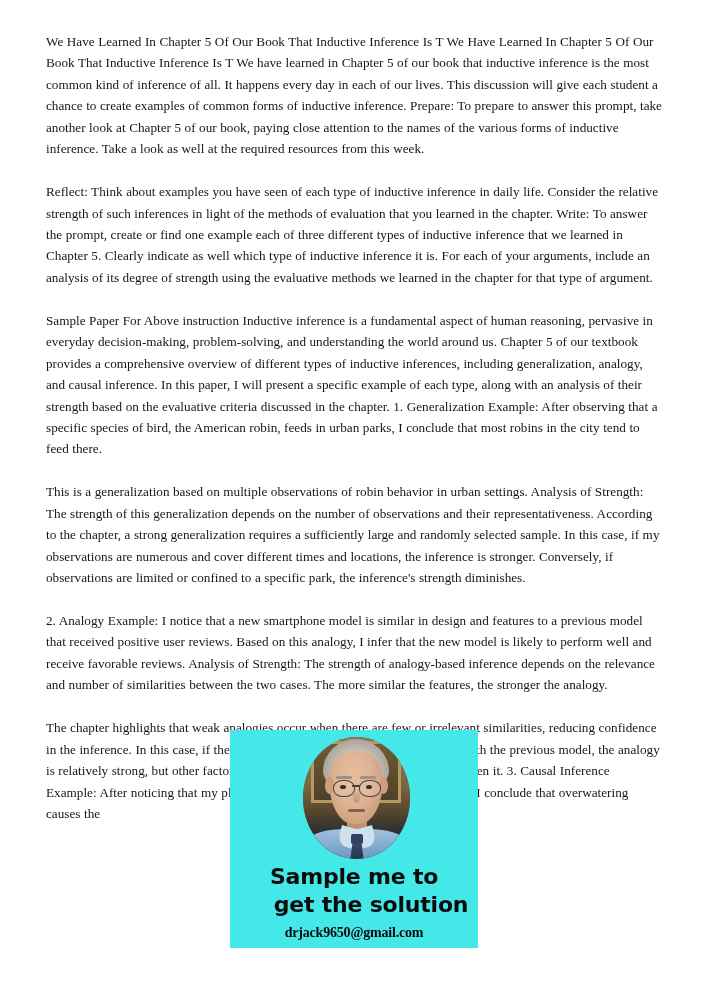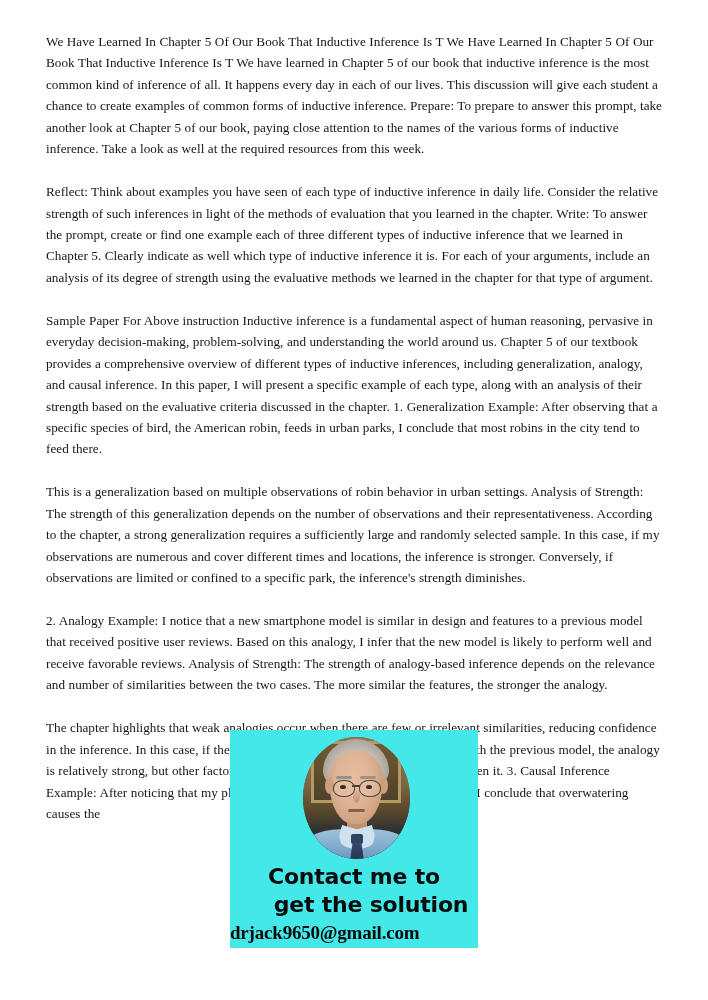--- a/index.html
+++ b/index.html
@@ -141,24 +141,24 @@
     font-weight: 700;
     color: #0b0b0b;
     letter-spacing: -0.2px;
   }
   .ov-l1 { top: 134px; font-size: 22px; line-height: 26px; }
   .ov-l2 { top: 162px; font-size: 22px; line-height: 26px; padding-left: 17px; }
   .ov-mail {
     position: absolute;
     top: 192px;
     width: 248px;
-    text-align: left;
+    text-align: center;
     font-family: "Liberation Serif", "DejaVu Serif", serif;
     font-weight: 700;
-    font-size: 19px;
+    font-size: 14px;
     line-height: 22px;
     color: #0a0a0a;
     letter-spacing: -0.2px;
   }
 </style>
 </head>
 <body>
 
 <div id="page">
 
@@ -190,18 +190,18 @@
       <div class="ph-layer ph-brow-r"></div>
       <div class="ph-layer ph-nose"></div>
       <div class="ph-layer ph-gl-l"></div>
       <div class="ph-layer ph-gl-r"></div>
       <div class="ph-layer ph-bridge"></div>
       <div class="ph-layer ph-eye-l"></div>
       <div class="ph-layer ph-eye-r"></div>
       <div class="ph-layer ph-mouth"></div>
     </div>
 
-    <div class="overlay-line ov-l1">Contact me to</div>
+    <div class="overlay-line ov-l1">Sample me to</div>
     <div class="overlay-line ov-l2">get the solution</div>
     <div class="ov-mail">drjack9650@gmail.com</div>
   </div>
 
 </div>
 
 </body></html>

